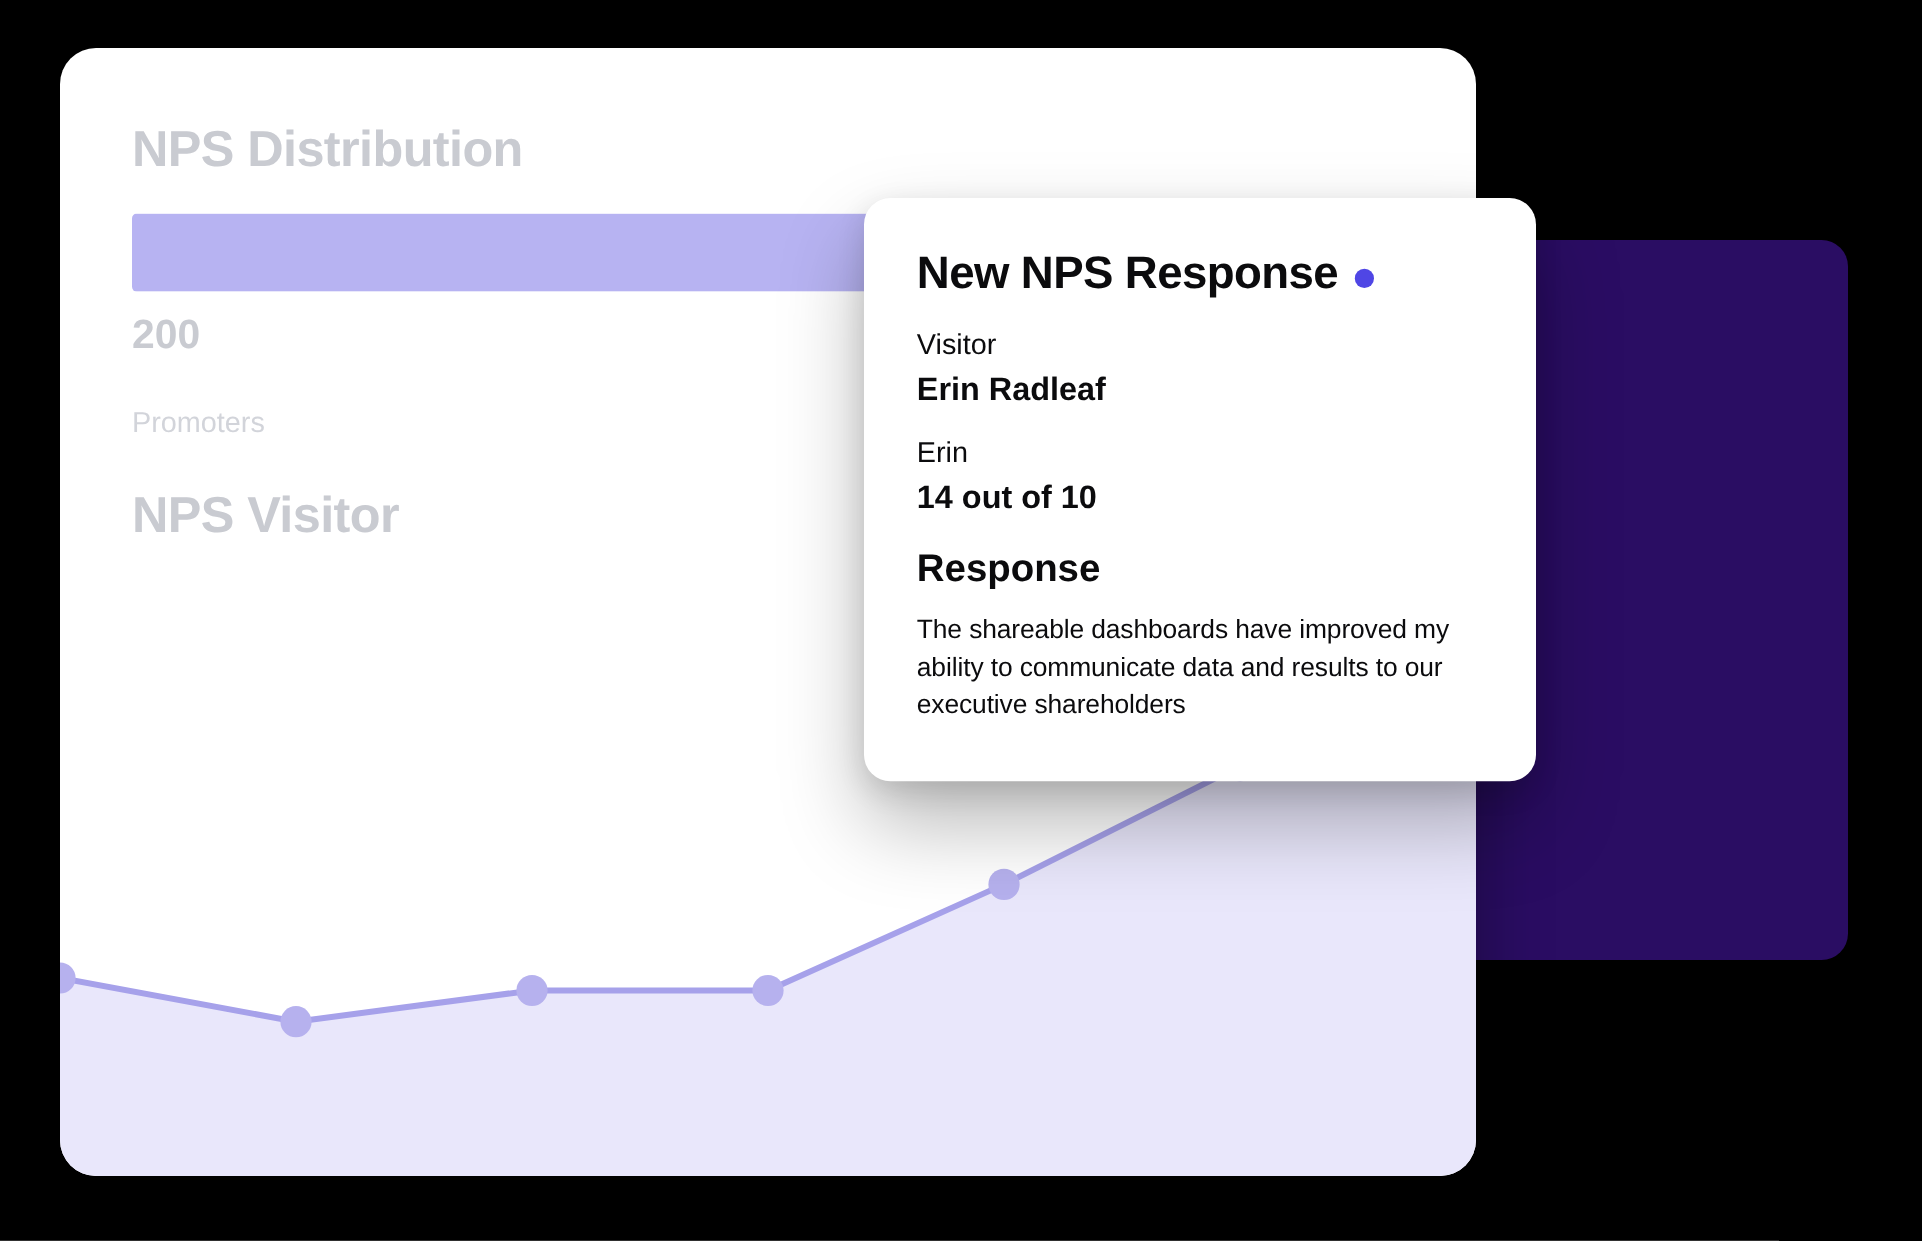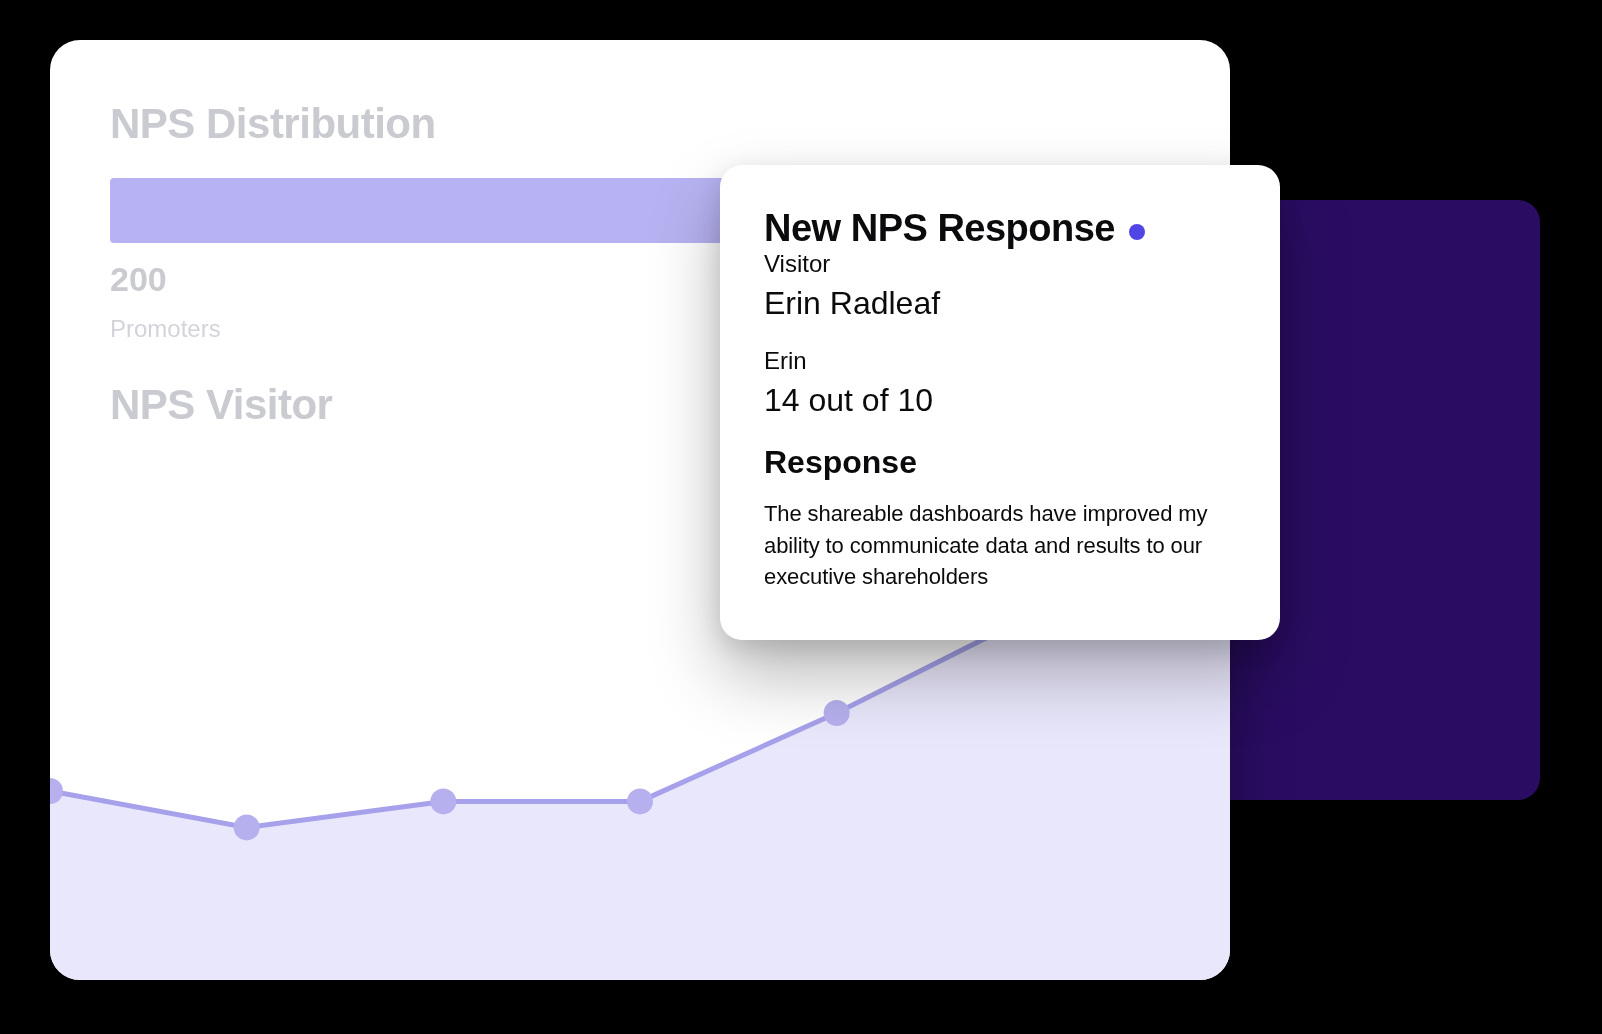--- a/index.html
+++ b/index.html
@@ -94,20 +94,21 @@
       background: #fff;
       border-radius: 22px;
       box-shadow: 0 35px 70px rgba(0,0,0,0.28), 0 8px 24px rgba(0,0,0,0.12);
       padding: 42px 44px 48px 44px;
       color: #0b0b0d;
     }
     .popup-title-row {
       display: flex;
       align-items: center;
       gap: 14px;
+      margin-bottom: 24px;
     }
     .popup-title {
       font-size: 38px;
       font-weight: 800;
       letter-spacing: -0.5px;
     }
     .status-dot {
       width: 16px;
       height: 16px;
       border-radius: 50%;
@@ -115,22 +116,22 @@
       flex: 0 0 auto;
       margin-top: 6px;
     }
     .field { margin-bottom: 22px; }
     .field-label {
       font-size: 24px;
       font-weight: 400;
       margin-bottom: 4px;
     }
     .field-value {
-      font-size: 32px;
-      font-weight: 400;
+      font-size: 27px;
+      font-weight: 700;
       line-height: 1.35;
     }
     .response-label {
       font-size: 32px;
       font-weight: 700;
       margin-bottom: 14px;
     }
     .response-body {
       font-size: 22px;
       line-height: 1.42;
@@ -148,21 +149,21 @@
 
     <h2 class="muted">NPS Distribution</h2>
 
     <div class="dist-bar">
       <div class="seg seg-promoters" style="width: 66.6667%;"></div>
       <div class="seg seg-passives" style="width: 20.6667%;"></div>
       <div class="seg seg-detractors" style="width: 12.6667%;"></div>
     </div>
 
     <div class="dist-labels">
-      <div class="dist-col" style="width: 66.6667%;">
+      <div class="dist-col" style="width: 66.6667%; gap: 24px;">
         <span class="dist-num">200</span>
         <span class="dist-name">Promoters</span>
       </div>
       <div class="dist-col" style="width: 20.6667%;">
         <span class="dist-num">62</span>
         <span class="dist-name">Passives</span>
       </div>
       <div class="dist-col" style="width: 12.6667%;">
         <span class="dist-num">38</span>
         <span class="dist-name">Detractors</span>

